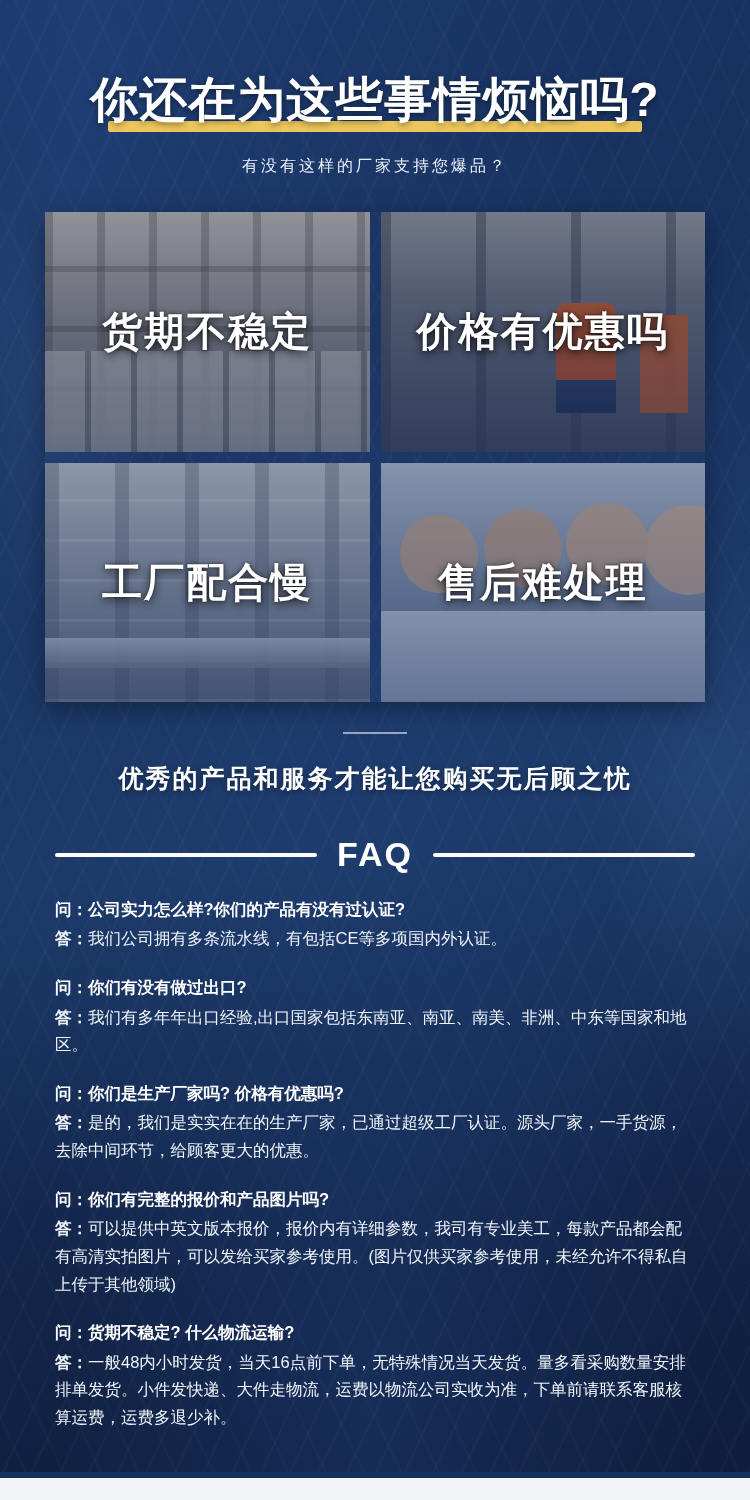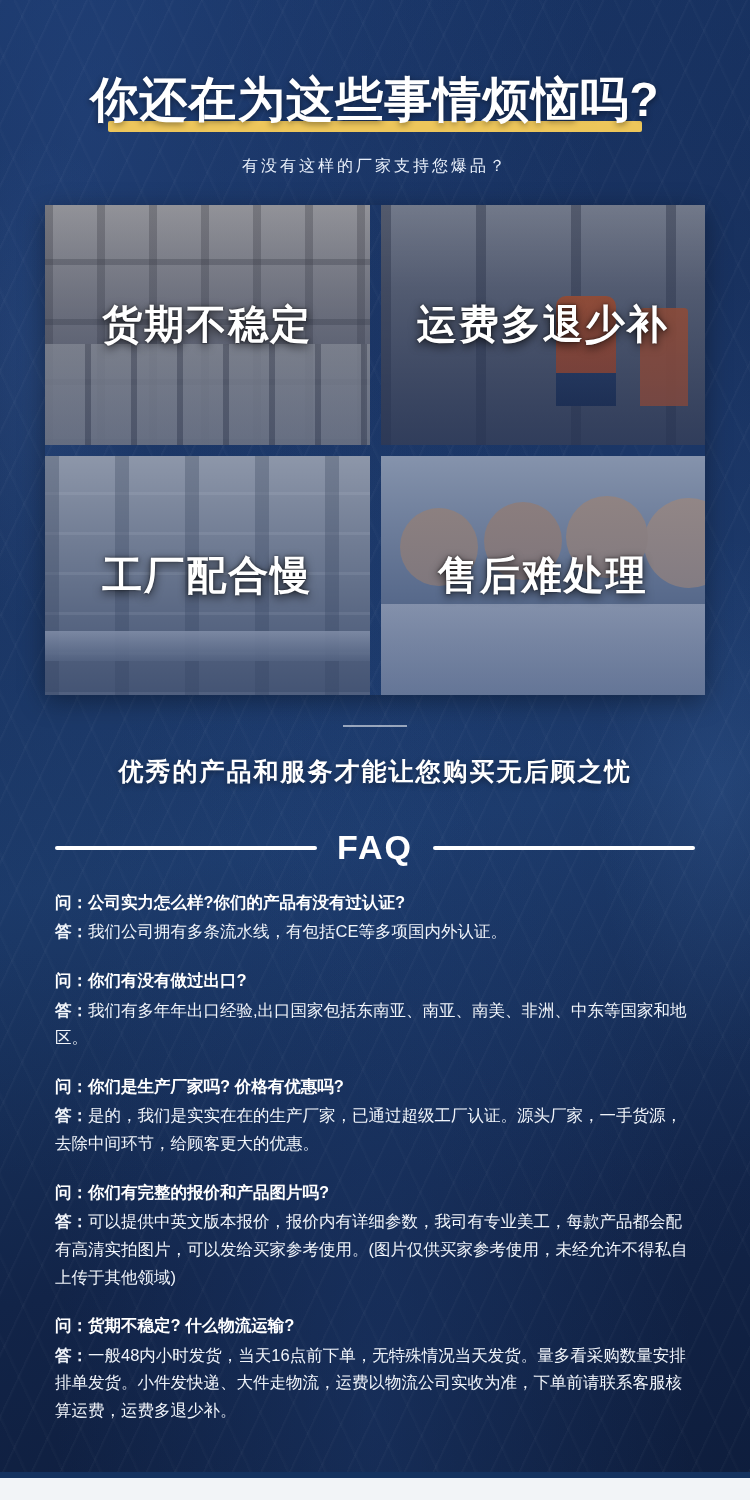--- a/index.html
+++ b/index.html
@@ -85,21 +85,21 @@
     margin-top: 22px;
     text-align: center;
     color: #e9f0fb;
     font-size: 16px;
     letter-spacing: 3px;
     font-weight: 500;
   }
 
   
   .grid {
-    margin: 28px auto 0 auto;
+    margin: 35px auto 0 auto;
     width: 660px;
     height: 490px;
     display: grid;
     grid-template-columns: 1fr 1fr;
     grid-template-rows: 1fr 1fr;
     gap: 11px;
     box-shadow: 0 6px 24px rgba(0,0,0,0.35);
   }
   .cell {
     position: relative;
@@ -304,21 +304,21 @@
 
       <div class="cell">
         <div class="photo photo-warehouse"></div>
         <div class="tint"></div>
         <div class="label">货期不稳定</div>
       </div>
 
       <div class="cell">
         <div class="photo photo-factory"></div>
         <div class="tint"></div>
-        <div class="label">运费多退少补</div>
+        <div class="label">价格有优惠吗</div>
       </div>
 
       <div class="cell">
         <div class="photo photo-line"></div>
         <div class="tint"></div>
         <div class="label">工厂配合慢</div>
       </div>
 
       <div class="cell">
         <div class="photo photo-support"></div>

